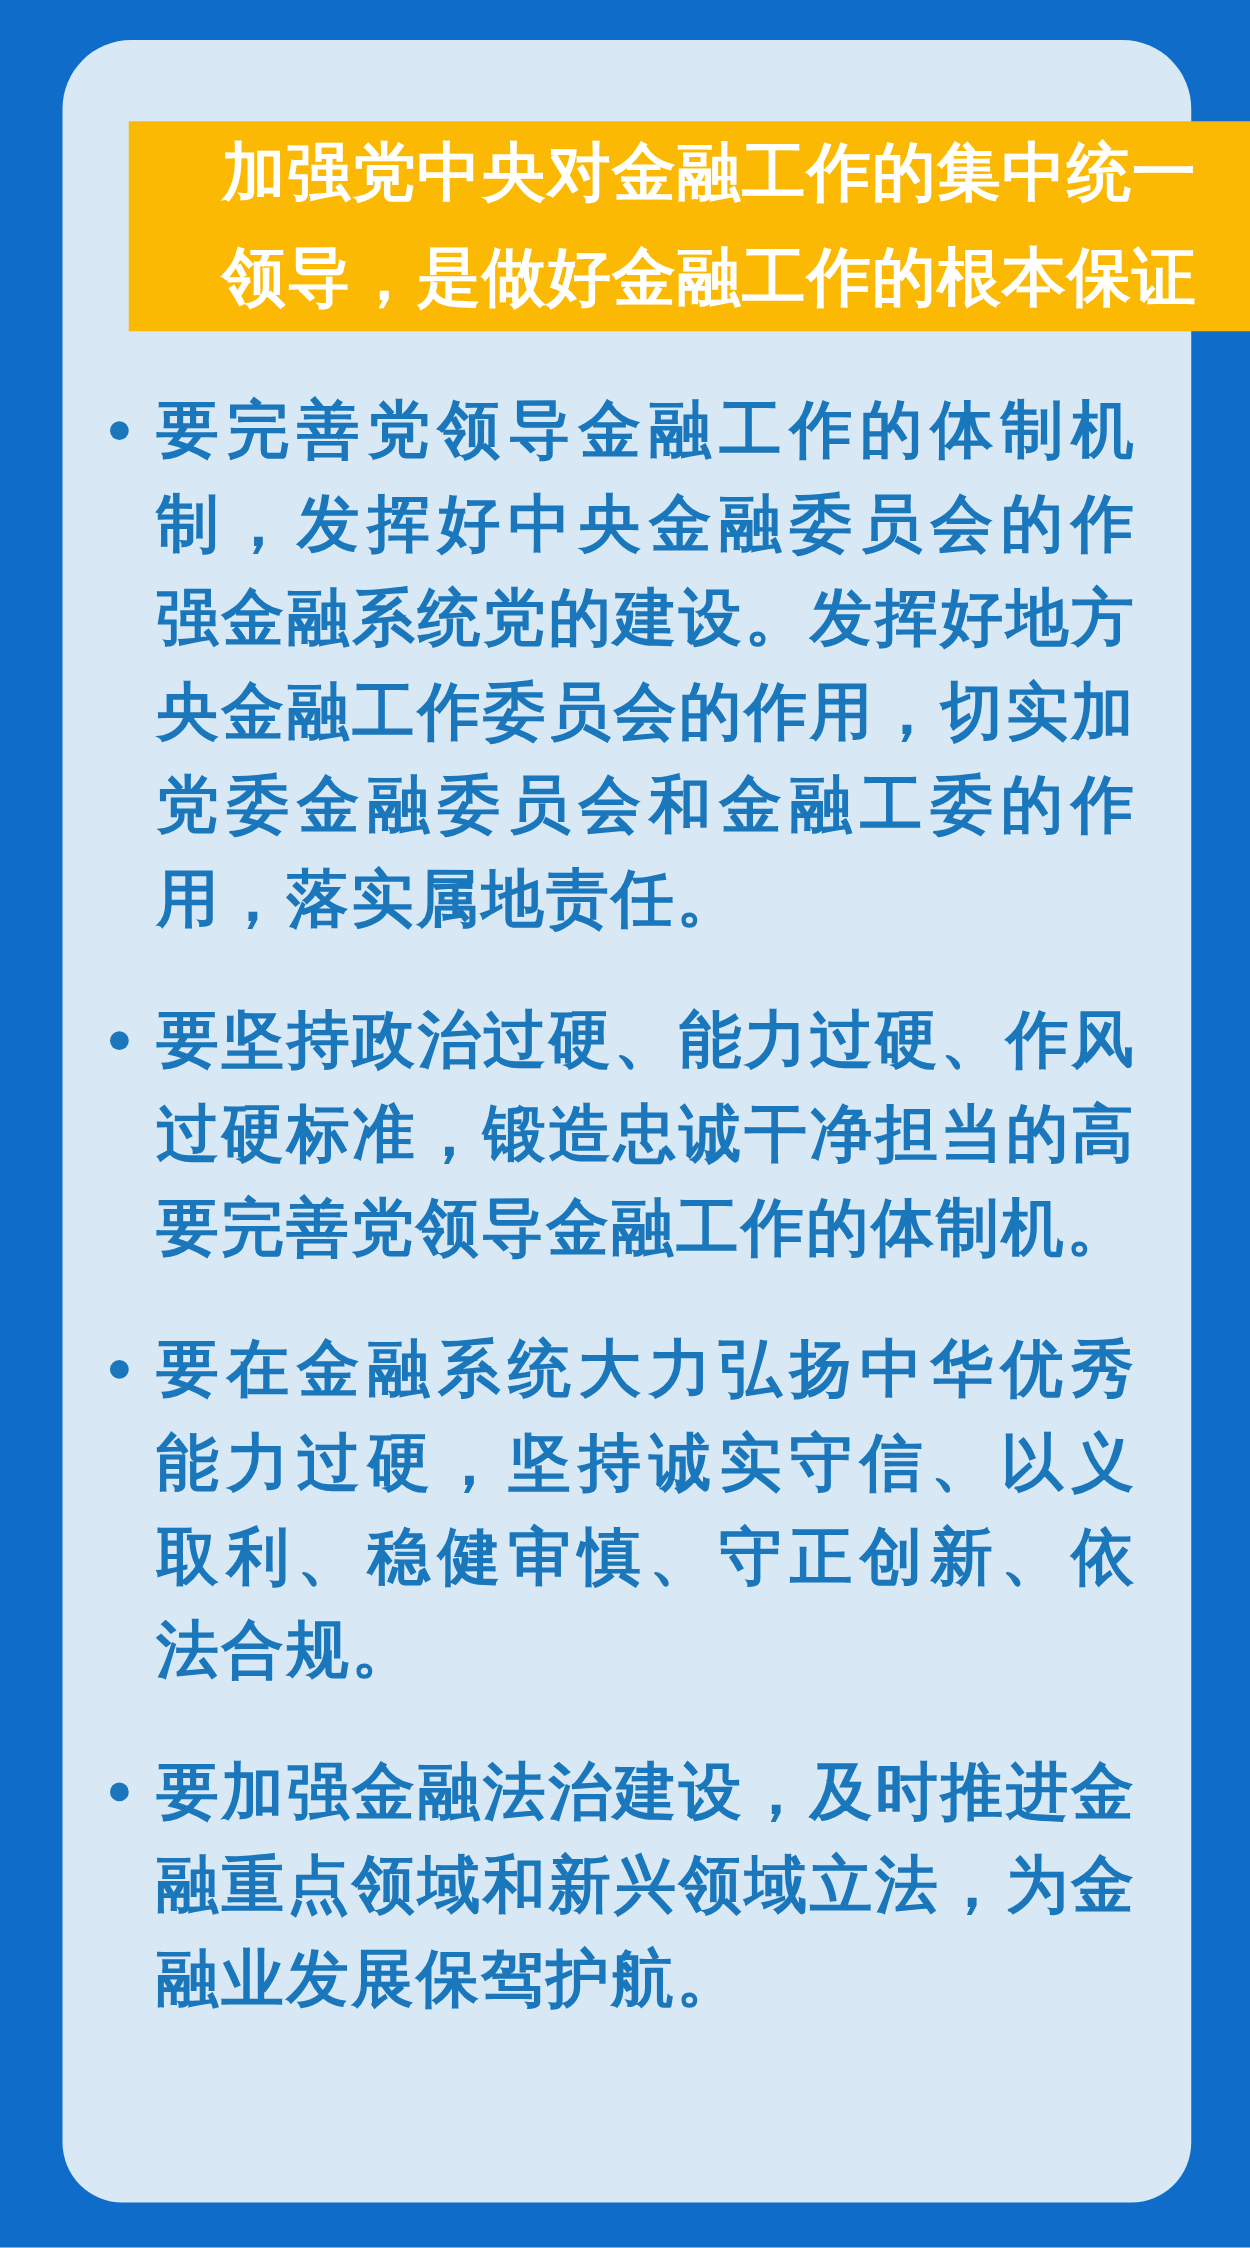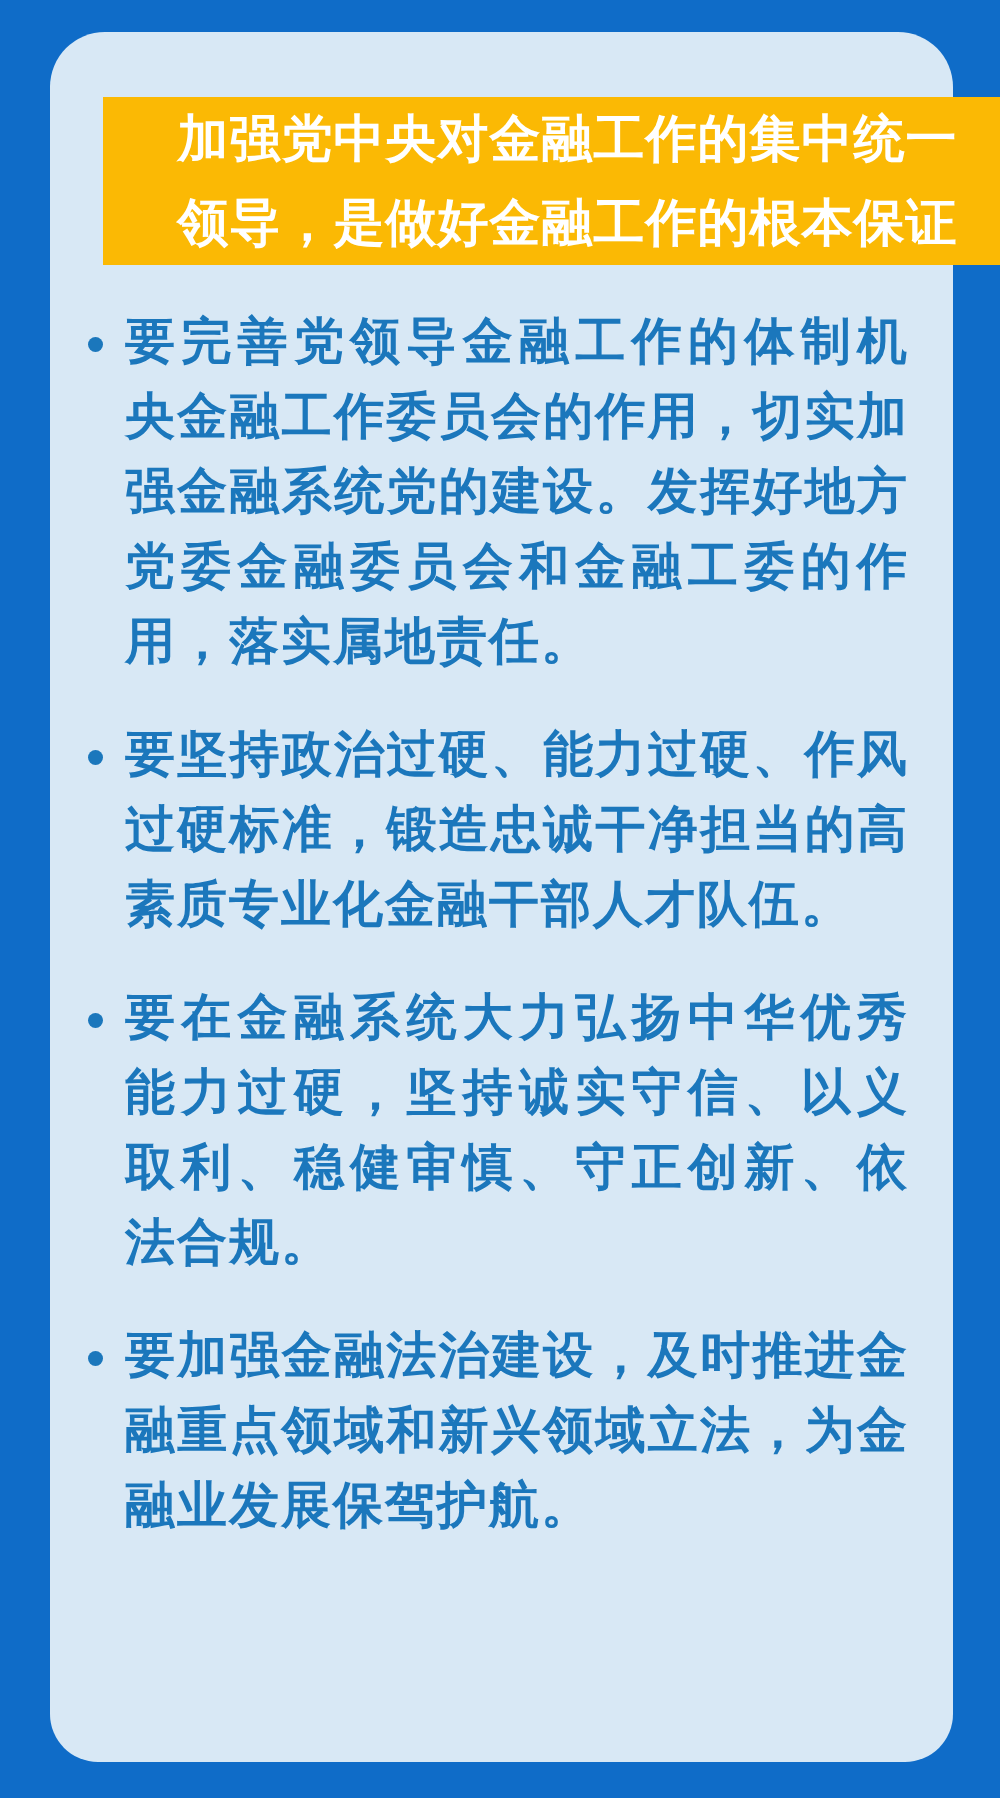--- a/index.html
+++ b/index.html
@@ -62,51 +62,51 @@
     top: 30px;
     width: 15px;
     height: 15px;
     border-radius: 50%;
     background: var(--body_text, #1B77BC);
   }
   .line {
     text-align: justify;
     text-align-last: justify;
     text-justify: inter-character;
-    font-family: Liberation Mono, monospace;
   }
   .line.last {
     text-align-last: left;
   }
 </style>
 </head>
 <body>
 
 <div class="page">
   <div class="card">
 
     <div class="banner">
       <div class="banner-line">加强党中央对金融工作的集中统一</div>
       <div class="banner-line">领导，是做好金融工作的根本保证</div>
     </div>
 
     <ul class="bullets">
       <li>
         <span class="dot"></span>
         <div class="line">要完善党领导金融工作的体制机</div>
+        <div class="line">制，发挥好中央金融委员会的作</div>
+        <div class="line">强金融系统党的建设。发挥好地方</div>
         <div class="line">央金融工作委员会的作用，切实加</div>
-        <div class="line">强金融系统党的建设。发挥好地方</div>
         <div class="line">党委金融委员会和金融工委的作</div>
         <div class="line last">用，落实属地责任。</div>
       </li>
       <li>
         <span class="dot"></span>
         <div class="line">要坚持政治过硬、能力过硬、作风</div>
         <div class="line">过硬标准，锻造忠诚干净担当的高</div>
-        <div class="line last">素质专业化金融干部人才队伍。</div>
+        <div class="line last">要完善党领导金融工作的体制机。</div>
       </li>
       <li>
         <span class="dot"></span>
         <div class="line">要在金融系统大力弘扬中华优秀</div>
         <div class="line">能力过硬，坚持诚实守信、以义</div>
         <div class="line">取利、稳健审慎、守正创新、依</div>
         <div class="line last">法合规。</div>
       </li>
       <li>
         <span class="dot"></span>

